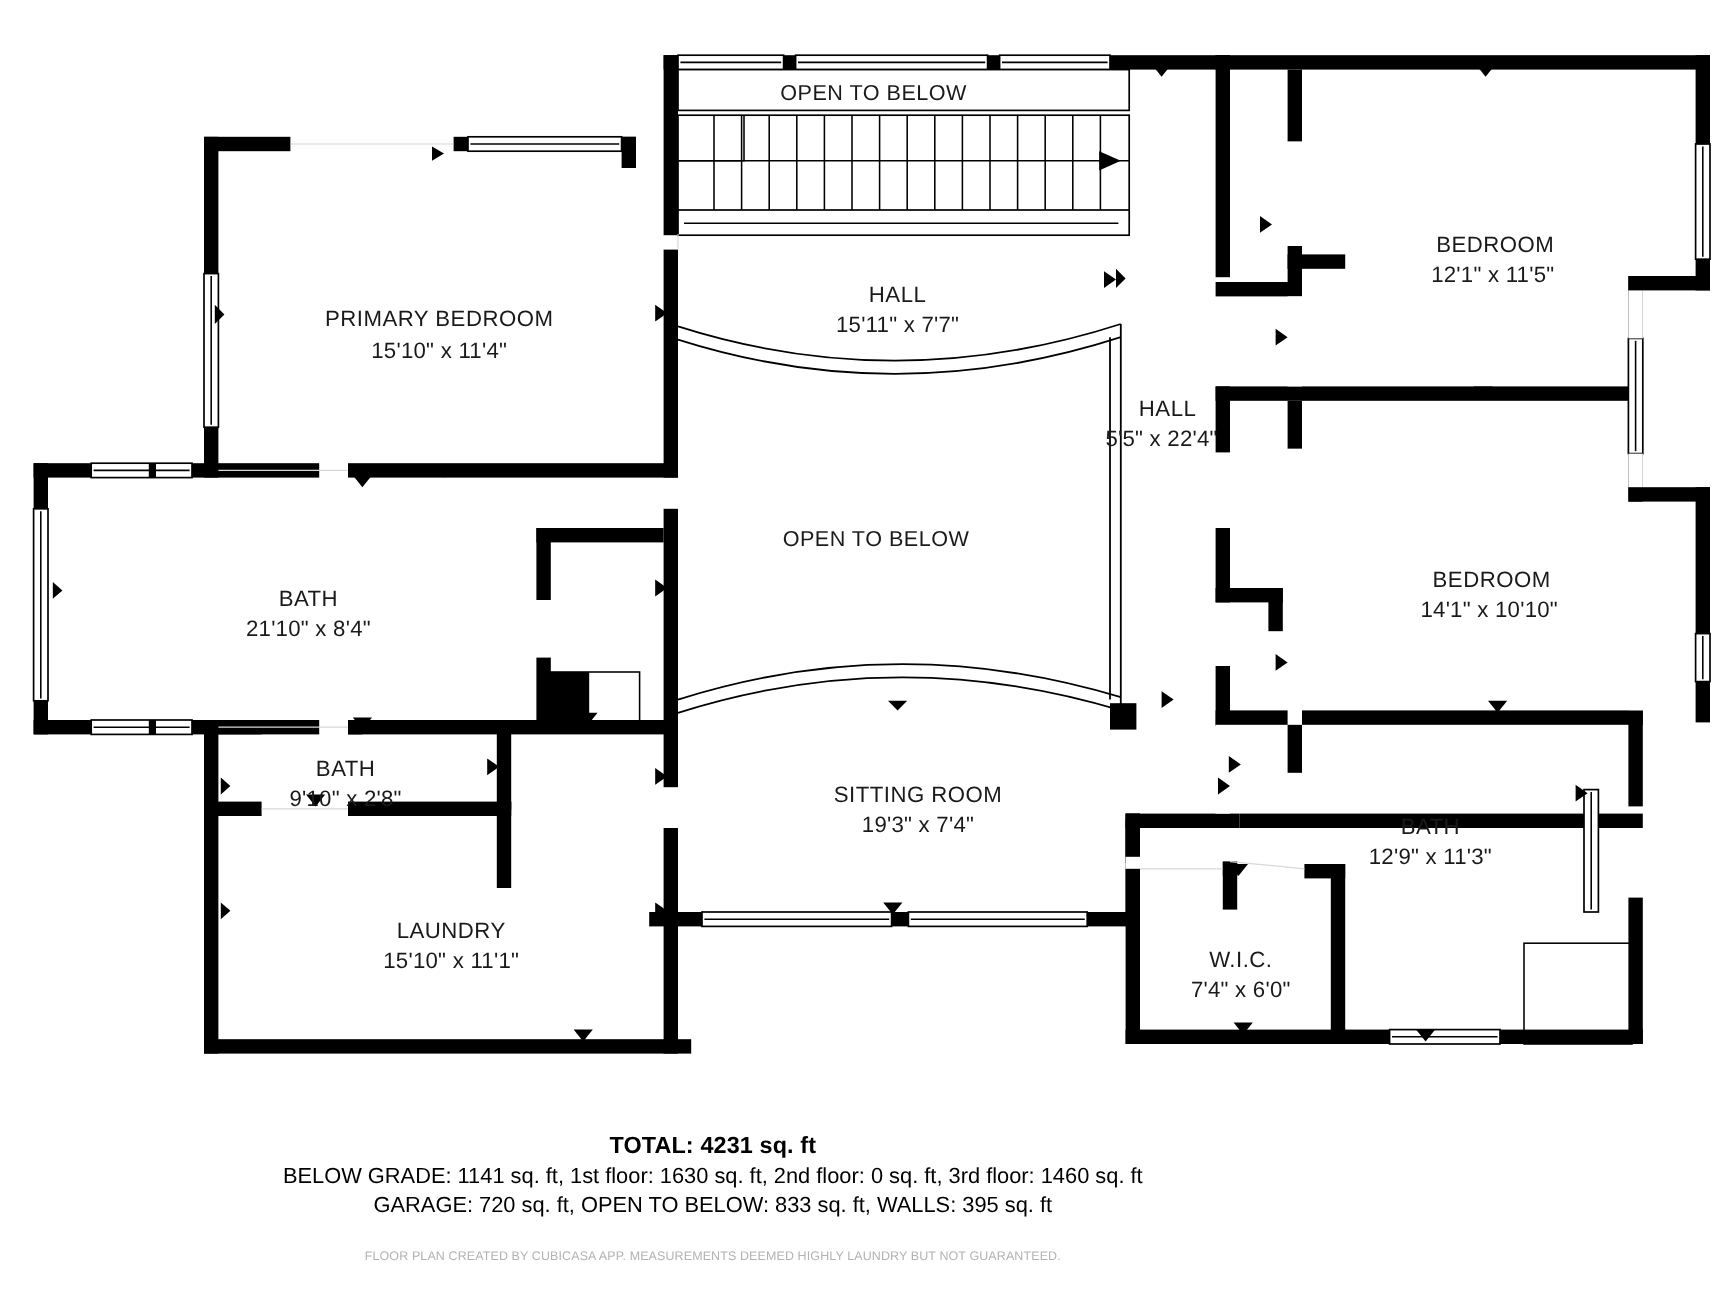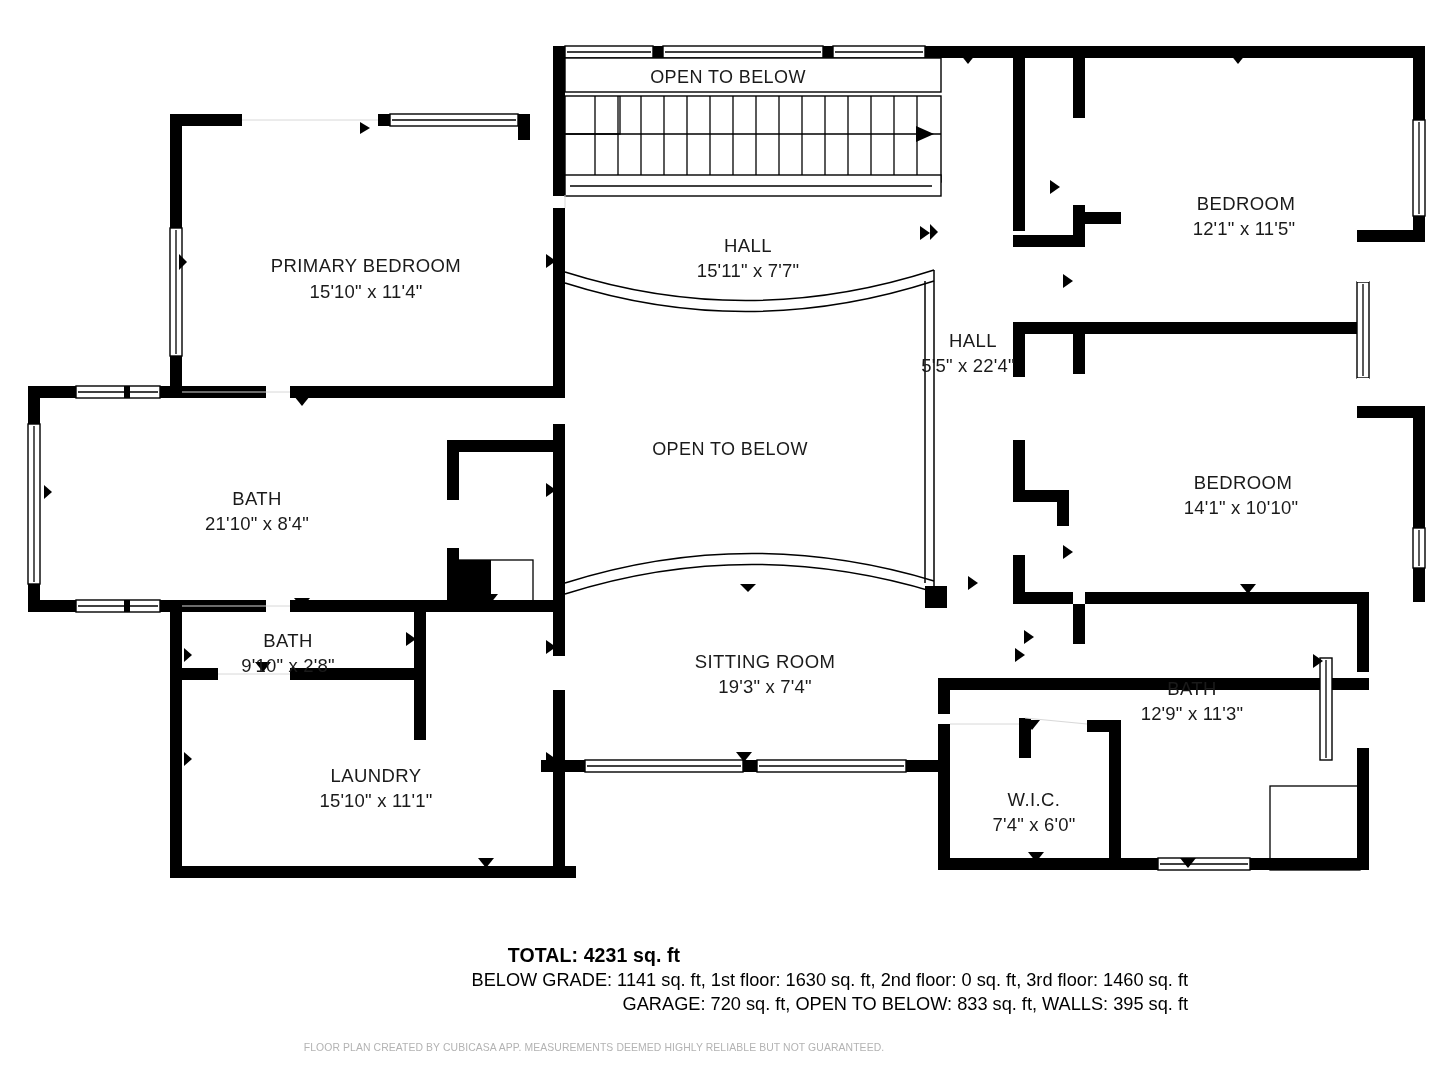--- a/index.html
+++ b/index.html
@@ -61,21 +61,21 @@
     text-align: center;
     font-family: "Liberation Sans", sans-serif;
     color: #000000;
   }
   #summary-total {
     top: 944px;
     font-size: 19.5px;
     font-weight: bold;
     letter-spacing: 0.1px;
   }
-  #summary-lines { top: 968px; text-align: right; }
+  #summary-lines { top: 968px; }
   .summary-line {
     font-size: 18.2px;
     line-height: 24px;
     letter-spacing: 0px;
     white-space: nowrap;
   }
   #summary-disclaimer {
     top: 1042px;
     font-size: 10.4px;
     color: #b3b3b3;
@@ -381,13 +381,13 @@
   </g>
 
 </svg>
 </div>
 
 <div class="summary" id="summary-total">TOTAL: 4231 sq. ft</div>
 <div class="summary" id="summary-lines">
   <div class="summary-line">BELOW GRADE: 1141 sq. ft, 1st floor: 1630 sq. ft, 2nd floor: 0 sq. ft, 3rd floor: 1460 sq. ft</div>
   <div class="summary-line">GARAGE: 720 sq. ft, OPEN TO BELOW: 833 sq. ft, WALLS: 395 sq. ft</div>
 </div>
-<div class="summary" id="summary-disclaimer">FLOOR PLAN CREATED BY CUBICASA APP. MEASUREMENTS DEEMED HIGHLY RELIABLE BUT NOT GUARANTEED.</div>
+<div class="summary" id="summary-disclaimer">FLOOR PLAN CREATED BY CUBICASA APP. MEASUREMENTS DEEMED HIGHLY LAUNDRY BUT NOT GUARANTEED.</div>
 
 </body></html>

